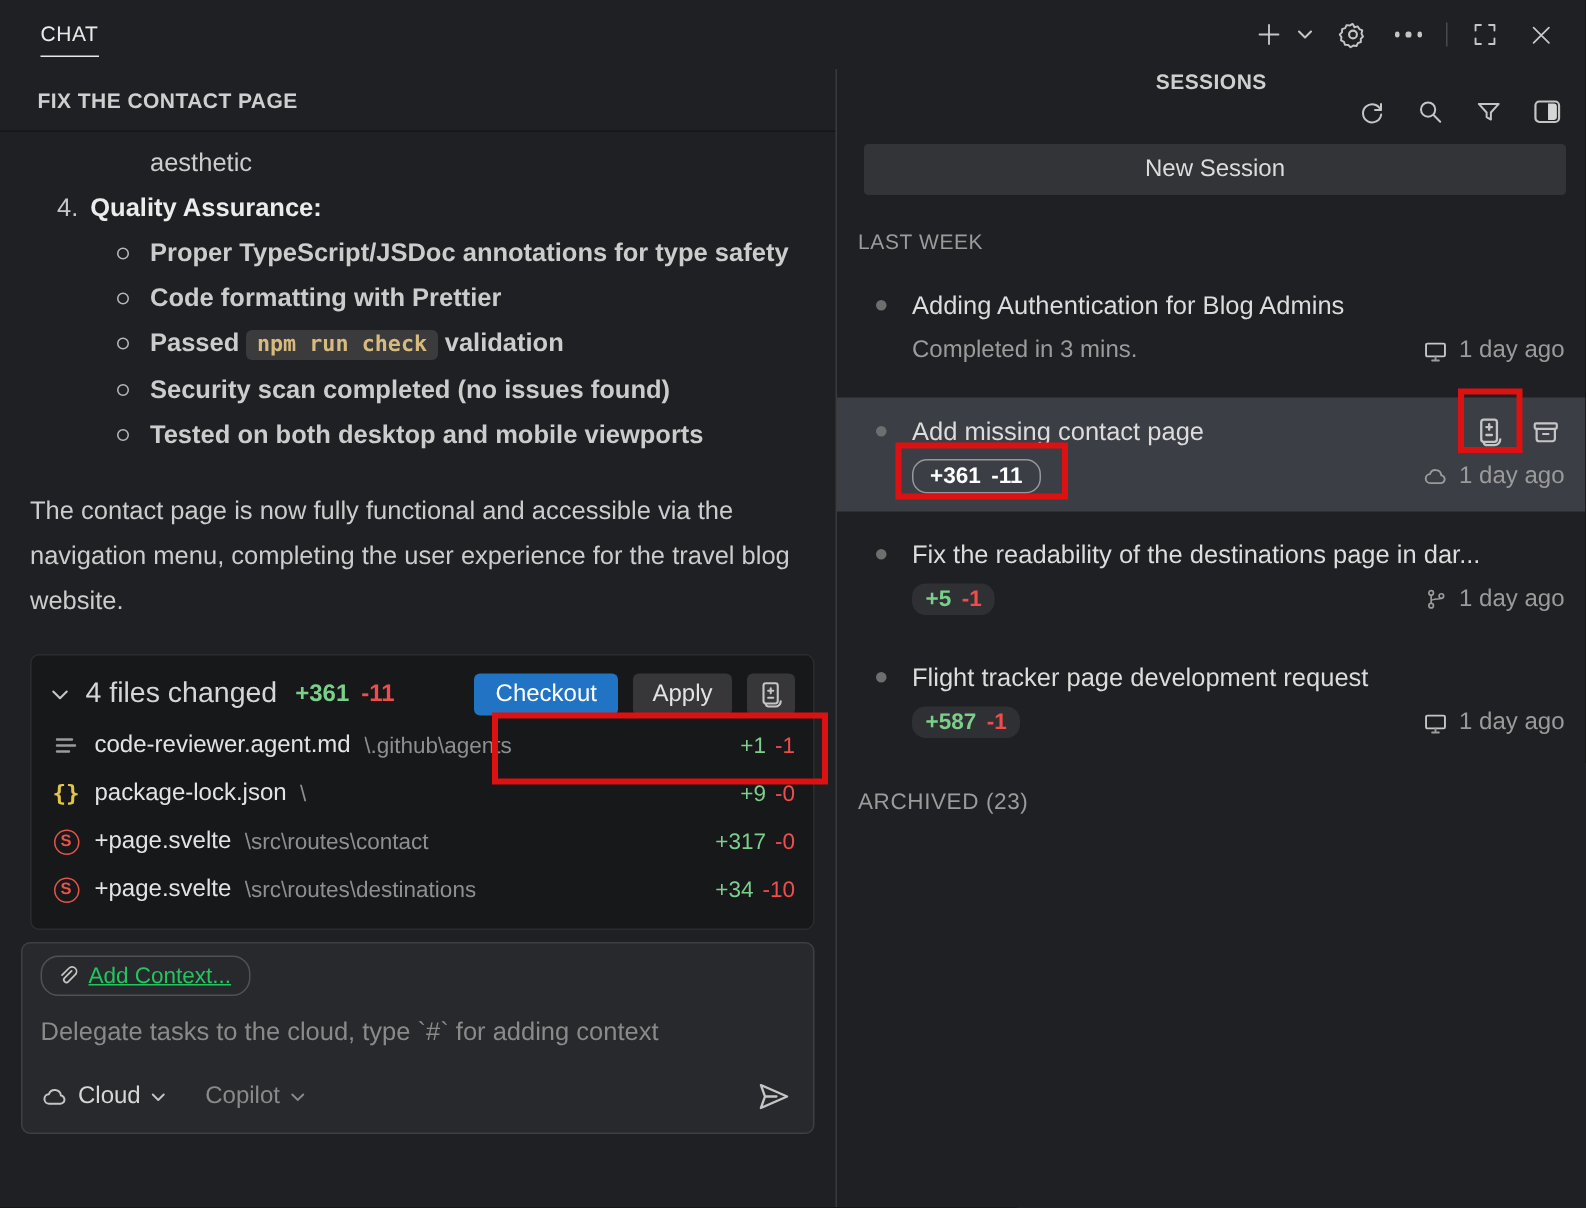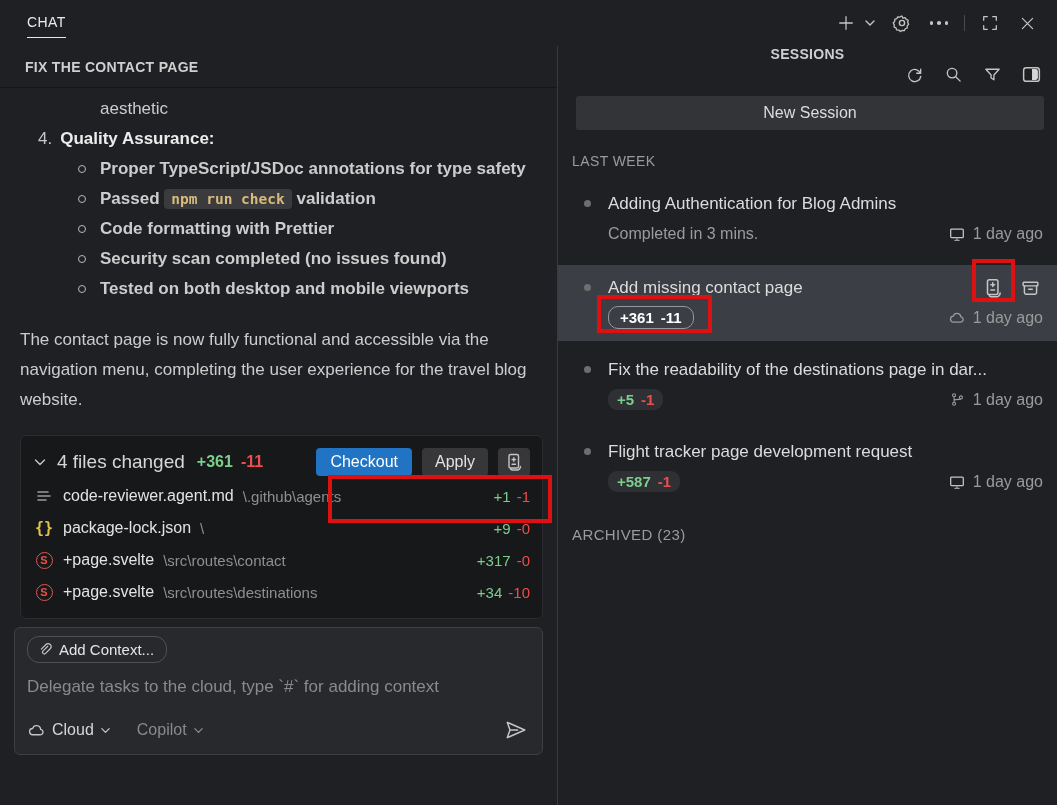--- a/index.html
+++ b/index.html
@@ -55,21 +55,21 @@
   .f-name { color:#e3e3e3; white-space:nowrap; }
   .f-path { color:#8f8f8f; font-size:15px; margin-left:9px; white-space:nowrap; overflow:hidden; text-overflow:ellipsis; }
   .f-stats { margin-left:auto; white-space:nowrap; font-size:15px; }
   .f-add { color:#7ccf8b; }
   .f-del { color:#f14c4c; margin-left:6px; }
   .json-braces { font-family:"DejaVu Sans Mono", monospace; color:#e3c44b; font-weight:bold; font-size:15px; }
   .svelte-badge { width:17px; height:17px; border:1.6px solid #e5534b; border-radius:50%; color:#e5534b; font-weight:bold; font-size:11px; display:flex; align-items:center; justify-content:center; }
 
   
   .chat-input { margin-top:8px; margin-left:-6px; width:529px; height:128px; background:#28292c; border:1px solid #3f3f42; border-radius:6px; padding:8px 12px; position:relative; }
-  .add-context { display:inline-flex; align-items:center; gap:7px; border:1px solid #515154; border-radius:12px; background:transparent; color:#e5e5e5; font-family:inherit; font-size:15px; padding:4px 12px 4px 9px; cursor:pointer; }
+  .add-context { display:inline-flex; align-items:center; gap:7px; border:1px solid #515154; border-radius:12px; background:transparent; color:#22c55e; font-family:inherit; font-size:15px; padding:4px 12px 4px 9px; cursor:pointer;text-decoration:underline; }
   .placeholder { margin-top:14px; color:#8a8a8a; font-size:17px; }
   .input-bottom { position:absolute; left:12px; right:12px; bottom:10px; display:flex; align-items:center; }
   .drop { display:inline-flex; align-items:center; gap:6px; cursor:pointer; font-size:16px; }
   .drop.cloud { color:#d6d6d6; }
   .drop.model { color:#8a8a8a; margin-left:26px; }
   .send-btn { margin-left:auto; background:transparent; border:none; cursor:pointer; padding:2px; }
 
   
   .sess-header { height:42px; display:flex; align-items:center; padding:0 14px;flex-direction:column; }
   .sess-title { font-size:14px; font-weight:bold; color:#cfcfcf; letter-spacing:.3px; }
@@ -159,22 +159,22 @@
     <div class="chat-body">
       <div class="tail-line">aesthetic</div>
 
       <div class="numbered">
         <span class="num">4.</span>
         <b>Quality Assurance:</b>
       </div>
 
       <ul class="qa">
         <li><span class="circ"></span><span>Proper TypeScript/JSDoc annotations for type safety</span></li>
+        <li><span class="circ"></span><span>Code formatting with Prettier</span></li>
         <li><span class="circ"></span><span>Passed </span><code class="inline">npm run check</code><span> validation</span></li>
-        <li><span class="circ"></span><span>Code formatting with Prettier</span></li>
         <li><span class="circ"></span><span>Security scan completed (no issues found)</span></li>
         <li><span class="circ"></span><span>Tested on both desktop and mobile viewports</span></li>
       </ul>
 
       <p class="para">The contact page is now fully functional and accessible via the navigation menu, completing the user experience for the travel blog website.</p>
 
       <div class="files-widget">
         <div class="fw-head">
           <span class="chev">
               <svg width="14" height="14" viewBox="0 0 14 14">

